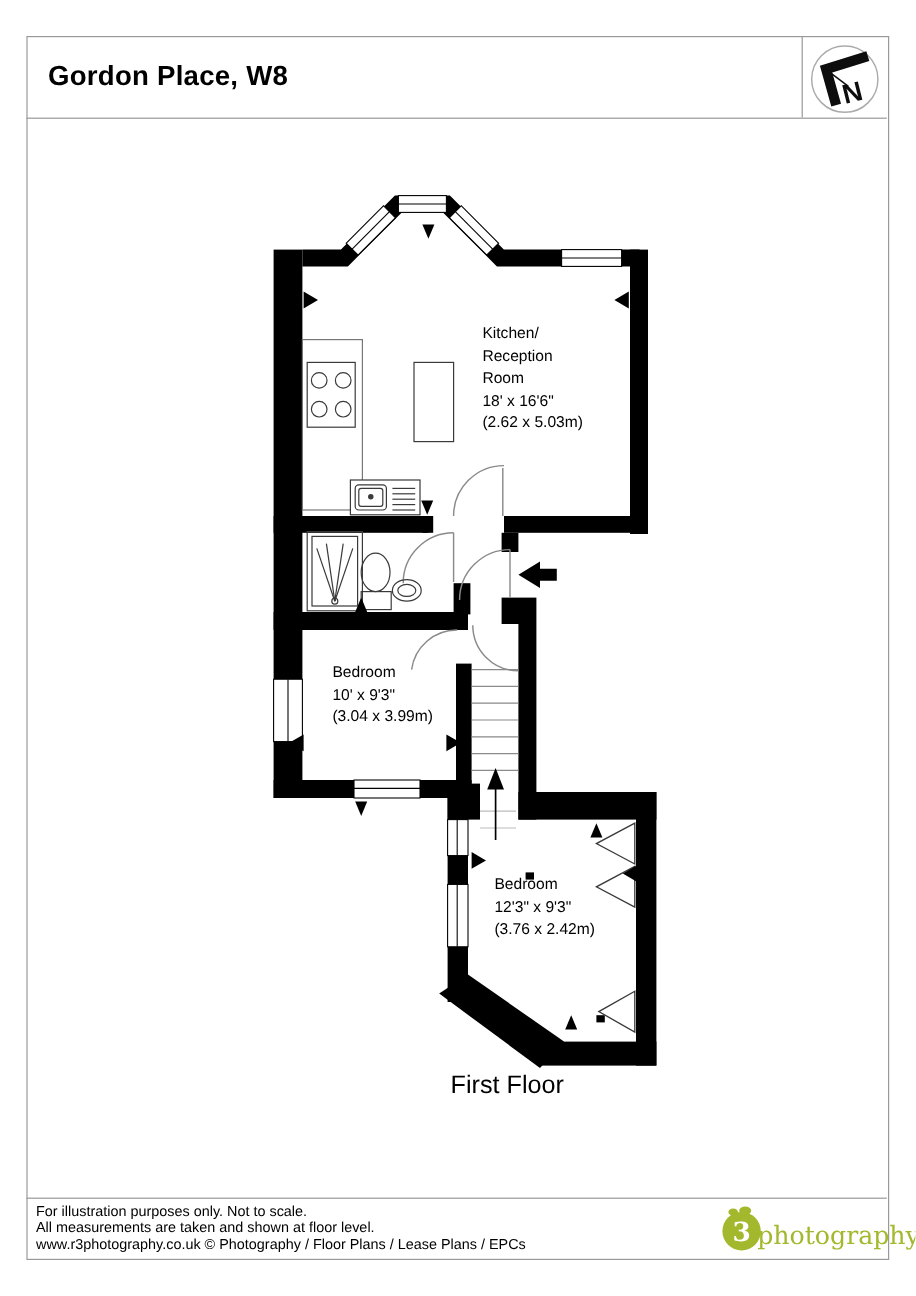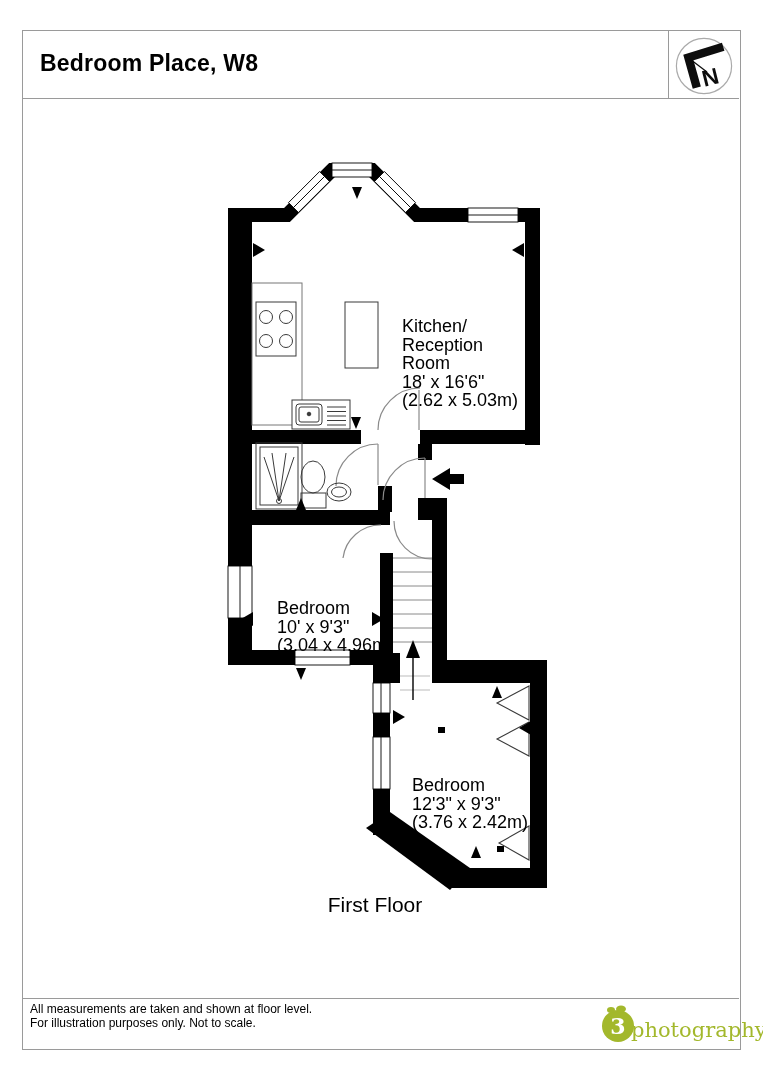--- a/index.html
+++ b/index.html
@@ -4,41 +4,41 @@
 <style>
   html,body{margin:0;padding:0;background:#fff;}
   .page{position:relative;width:763px;height:1080px;background:#fff;overflow:hidden;
         font-family:"Liberation Sans",sans-serif;color:#000;}
   .page-border{position:absolute;left:22px;top:30px;width:717px;height:1018px;
                border:1px solid #9a9a9a;}
   .hline{position:absolute;height:0;border-top:1px solid #9a9a9a;}
   .vline{position:absolute;width:0;border-left:1px solid #9a9a9a;}
   .title{position:absolute;left:40px;top:50px;font-size:23px;font-weight:bold;letter-spacing:.2px;}
   .area{position:absolute;left:38px;top:104px;font-size:15px;line-height:19px;white-space:pre-line;}
-  .room-label{position:absolute;font-size:18px;line-height:18.5px;margin-top:48px;}
+  .room-label{position:absolute;font-size:13px;line-height:18.5px;}
   .room-name{white-space:pre-line;}
-  .floor-label{position:absolute;left:280px;top:893px;width:190px;text-align:center;font-size:21px;}
+  .floor-label{position:absolute;left:280px;top:893px;width:190px;text-align:right;font-size:21px;}
   .footer-text{position:absolute;left:30px;top:1002px;font-size:12px;line-height:14px;}
   .logo{position:absolute;left:598px;top:1004px;display:flex;align-items:flex-end;}
   .logo-word{font-family:"DejaVu Serif",serif;font-size:21px;margin-left:-7px;margin-bottom:2px;}
   svg{display:block;}
   .plan-svg{position:absolute;left:0;top:0;}
   .compass{position:absolute;left:674px;top:36px;}
 </style>
 </head>
 <body>
 
 <div class="page">
 
   <div class="page-border"></div>
   <div class="hline" style="left:22px;top:98px;width:717px;"></div>
   <div class="vline" style="left:668px;top:30px;height:68px;"></div>
   <div class="hline" style="left:22px;top:998px;width:717px;"></div>
 
-  <div class="title">Bedroom Place, W8</div>
+  <div class="title">Gordon Place, W8</div>
 
   <svg class="compass" width="60" height="60" viewBox="0 0 100 100">
     <circle cx="50" cy="50" r="46" fill="none" stroke="#aaaaaa" stroke-width="2"></circle>
     <path d="M 82,18 L 24,36 L 38,86" fill="none" stroke="#0d0d0d" stroke-width="14"></path>
     <path d="M 26,38 L 55,60" fill="none" stroke="#0d0d0d" stroke-width="2"></path>
     <text x="46" y="82" font-family="Liberation Sans,sans-serif" font-size="38" font-weight="bold" fill="#0d0d0d" transform="rotate(-14 58 66)">N</text>
   </svg>
 
   <svg class="plan-svg" width="763" height="1080" viewBox="0 0 763 1080">
 
@@ -202,33 +202,34 @@
   <div class="room-label" style="left:402px;top:269px;">
     <div class="room-name">Kitchen/
 Reception
 Room</div>
     <div>18' x 16'6"</div>
     <div>(2.62 x 5.03m)</div>
   </div>
   <div class="room-label" style="left:277px;top:551px;">
     <div class="room-name">Bedroom</div>
     <div>10' x 9'3"</div>
-    <div>(3.04 x 4.96m)</div>
+    <div>(3.04 x 3.99m)</div>
   </div>
   <div class="room-label" style="left:412px;top:728px;">
     <div class="room-name">Bedroom</div>
     <div>12'3" x 9'3"</div>
     <div>(3.76 x 2.42m)</div>
   </div>
 
   <div class="floor-label">First Floor</div>
 
   <div class="footer-text">
+    <div>For illustration purposes only. Not to scale.</div>
     <div>All measurements are taken and shown at floor level.</div>
-    <div>For illustration purposes only. Not to scale.</div>
+    <div>www.r3photography.co.uk © Photography / Floor Plans / Lease Plans / EPCs</div>
   </div>
 
   <div class="logo">
     <svg width="40" height="40" viewBox="0 0 40 40">
       <circle cx="20" cy="22" r="16" fill="#a3b82c"></circle>
       <ellipse cx="13" cy="6" rx="4" ry="3" fill="#a3b82c"></ellipse>
       <ellipse cx="23" cy="5" rx="5" ry="3.5" fill="#a3b82c"></ellipse>
       <text x="20" y="30" text-anchor="middle" font-family="DejaVu Serif,serif" font-size="22" font-weight="bold" fill="#ffffff">3</text>
     </svg>
     <span class="logo-word" style="color:#a3b82c;">photography</span>

